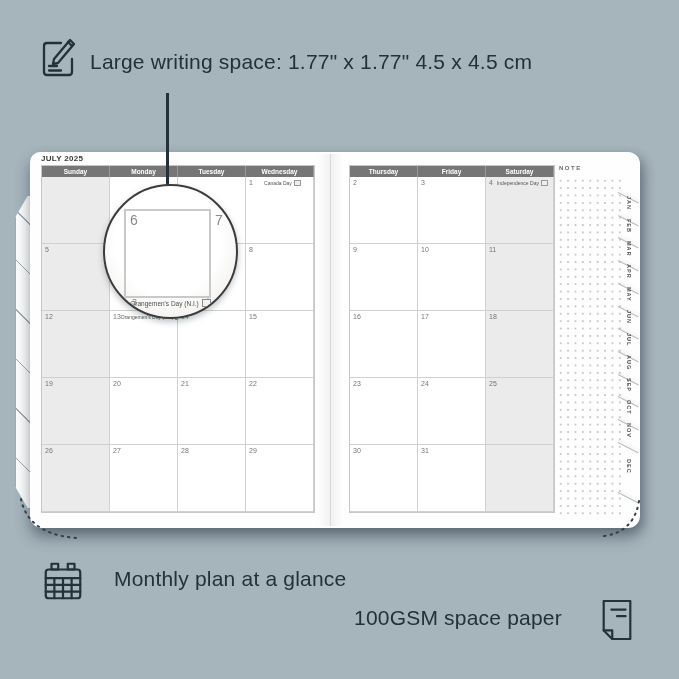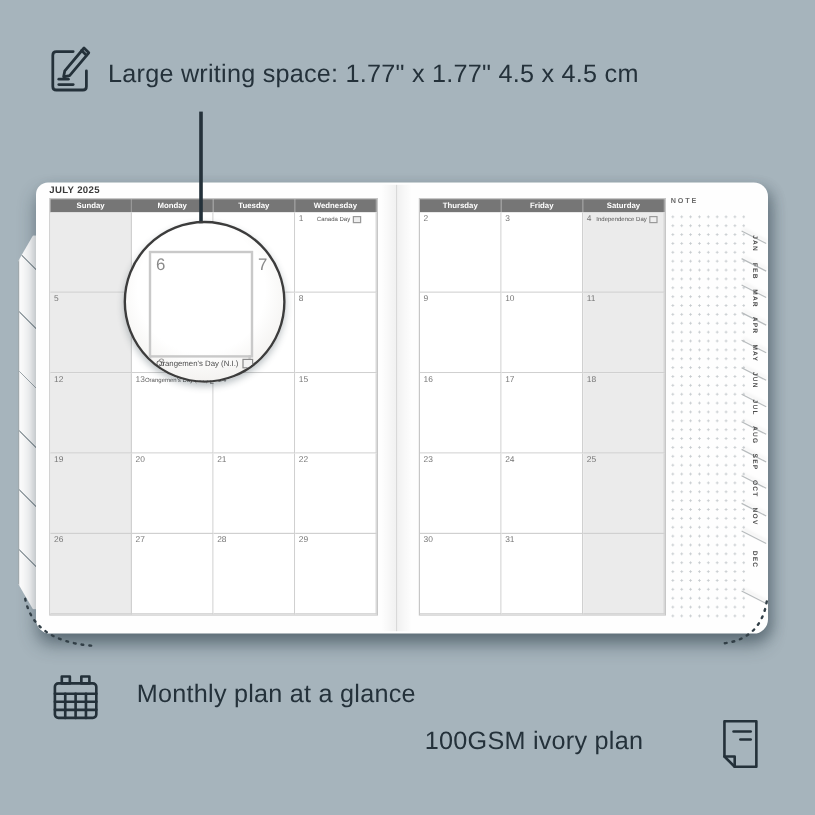--- a/index.html
+++ b/index.html
@@ -306,19 +306,19 @@
   <rect x="29" y="6" width="7" height="6"></rect>
   <path d="M 6 21 H 42"></path>
   <path d="M 6 28 H 42"></path>
   <path d="M 6 35 H 42"></path>
   <path d="M 15 21 V 42"></path>
   <path d="M 24 21 V 42"></path>
   <path d="M 33 21 V 42"></path>
 </svg>
 <div class="abs annot-text" id="bottom-left-text">Monthly plan at a glance</div>
 
-<div class="abs annot-text" id="bottom-right-text">100GSM ivory plan</div>
+<div class="abs annot-text" id="bottom-right-text">100GSM space paper</div>
 <svg class="abs annot-icon" style="left:598px;top:596px" width="38" height="48" viewBox="0 0 40 48">
   <path d="M 6 4 H 34 V 44 H 15 L 6 35 Z"></path>
   <path d="M 6 35 H 15 V 44"></path>
   <path d="M 14 13 H 29"></path>
   <path d="M 20 20 H 29"></path>
 </svg>
 
 </body></html>

